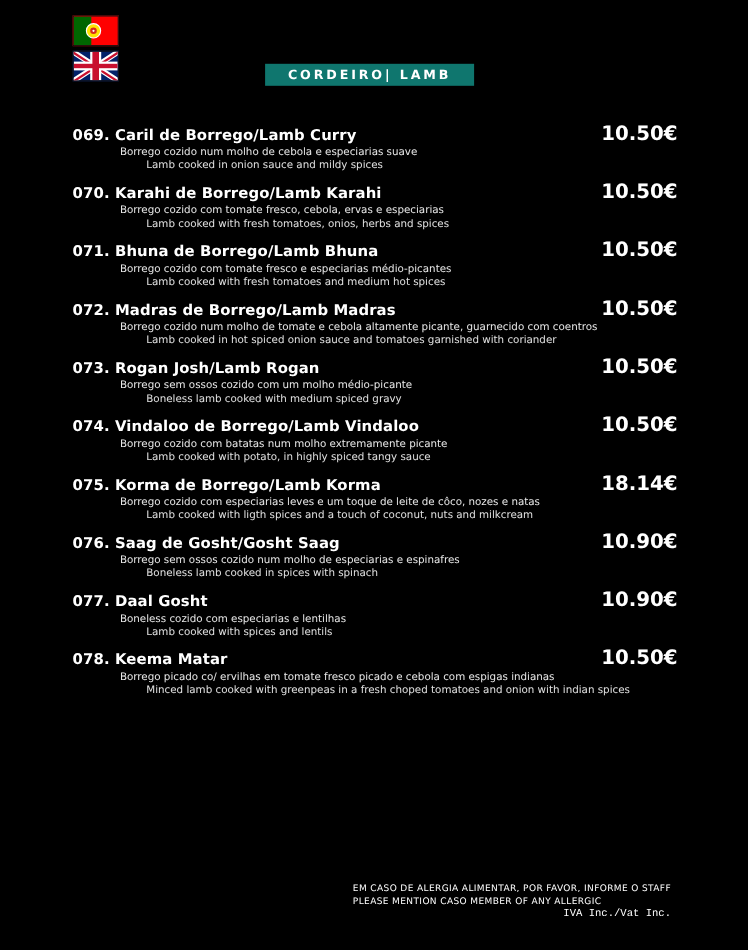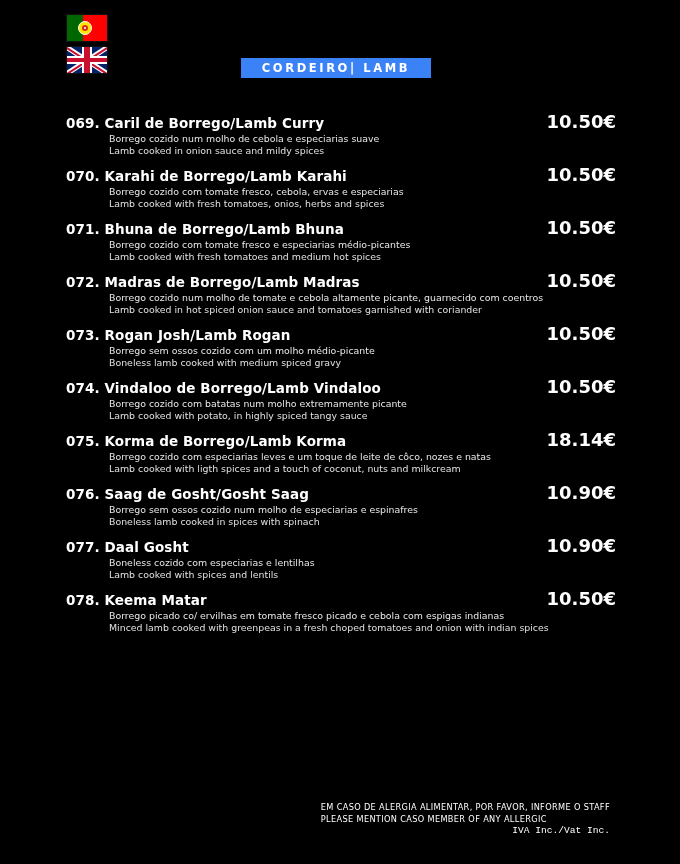--- a/index.html
+++ b/index.html
@@ -94,21 +94,21 @@
   .uk-hr { left: 0; top: 11px; width: 100%; height: 4px; background: #C8102E; }
   .uk-vr { left: 17px; top: 0; width: 6px; height: 100%; background: #C8102E; }
 
   
   .section-banner {
     position: absolute;
     left: 241px;
     top: 58px;
     width: 190px;
     height: 20px;
-    background: #3b82f6;
+    background: #0f766e;
     display: flex;
     align-items: center;
     justify-content: center;
   }
   .section-banner span {
     color: #ffffff;
     font-size: 11.5px;
     font-weight: bold;
     letter-spacing: 2.6px;
   }
@@ -138,21 +138,21 @@
     color: #ffffff;
     white-space: nowrap;
   }
   .item-desc {
     margin-left: 43px;
     font-size: 9.4px;
     line-height: 12px;
     color: #e8e8e8;
     padding-top: 1px;
   }
-  .item-desc .en { color: #e0e0e0; }
+  .item-desc .en { color: #e0e0e0; margin-left: 24px; }
 
   
   .footer {
     position: absolute;
     left: 60px;
     bottom: 28px;
     width: 550px;
     display: flex;
     justify-content: space-between;
     align-items: flex-end;

